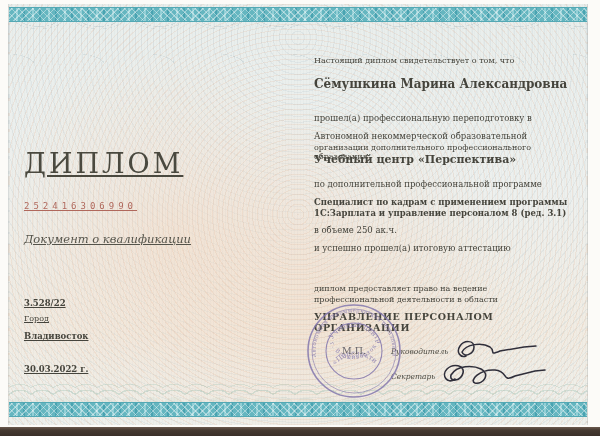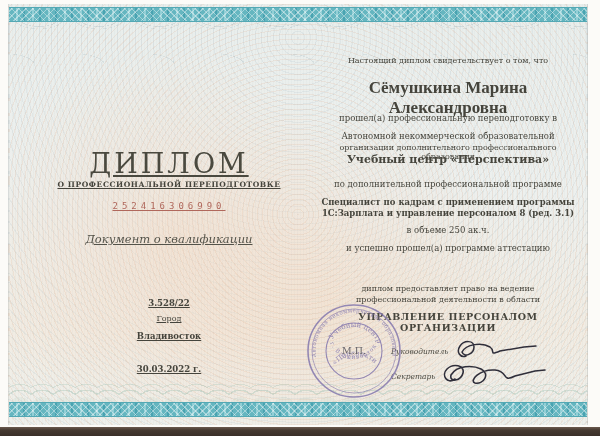--- a/index.html
+++ b/index.html
@@ -44,34 +44,34 @@
       radial-gradient(ellipse 70px 34px at 0px 46px, rgba(255,255,255,0) 0 26px, rgba(140,165,175,.35) 26px 27px, rgba(255,255,255,0) 27px);
     background-size:60px 42px, 70px 42px; background-repeat:repeat-x;
   }
   .arches {
     position:absolute; left:0; right:0; bottom:22px; height:30px; opacity:.55;
     background-image:
       radial-gradient(circle at 11px 33px, rgba(255,255,255,0) 0 15px, rgba(150,188,172,.6) 15px 16.5px, rgba(255,255,255,0) 16.5px 21px, rgba(150,188,172,.5) 21px 22px, rgba(255,255,255,0) 22px),
       radial-gradient(circle at 11px 36px, rgba(150,188,172,.22) 0 12px, rgba(255,255,255,0) 12px);
     background-size:22px 30px; background-repeat:repeat-x;
   }
-  .line { position:absolute; line-height:1.15; text-align:center; }
+  .line { position:absolute; line-height:1.15; text-align:left; }
   .ll { left:15px;  width:290px;text-decoration:underline; }
   .rl { left:305px; width:268px; }
   .t-small  { font-size:8px; }
   .t-body   { font-size:8.5px; }
   .t-bold   { font-weight:bold; }
 
   .diploma-title    { top:144px; font-size:27px; letter-spacing:3px; color:#4a493f; }
   .diploma-subtitle { top:177px; font-size:7.5px; font-weight:bold; letter-spacing:.6px; }
   .serial-number    { top:197px; font-family:"DejaVu Sans Mono", monospace; font-size:9px;
                       letter-spacing:4px; color:#b0685c; }
   .qual-note        { top:229px; font-size:11.5px; font-style:italic; color:#54534a; }
 
-  .holder-name      { top:74px;  font-size:17px; font-weight:bold;font-family:Liberation Serif, serif; }
+  .holder-name      { top:74px;  font-size:12px; font-weight:bold; }
   .org-name         { font-weight:bold; font-size:11px; }
   .field-name       { top:308px; font-size:9.5px; font-weight:bold; letter-spacing:.6px; }
 
   .sig-row { position:absolute; left:382px; display:flex; align-items:center;text-align:center; }
   .sig-label { font-style:italic; font-size:7.5px; white-space:nowrap; color:#4b4a42; }
   .sig-svg { margin-left:4px; }
 
   .stamp { position:absolute; left:290px; top:292px; width:110px; height:110px; opacity:.85; }
 </style>
 </head>
@@ -79,39 +79,38 @@
 
 <div class="scan">
   <div class="doc">
 
     <div class="band band-top"></div>
     <div class="wave-top"></div>
     <div class="arches"></div>
     <div class="band band-bottom"></div>
 
     <div class="line ll diploma-title">ДИПЛОМ</div>
-    <div class="line ll diploma-subtitle">О ПРОФЕССИОНАЛЬНОЙ ПЕРЕПОДГОТОВКЕ</div>
     <div class="line ll serial-number">252416306990</div>
     <div class="line ll qual-note">Документ о квалификации</div>
     <div class="line ll t-body t-bold" style="top:295px">3.528/22</div>
     <div class="line ll t-small" style="top:310px">Город</div>
     <div class="line ll t-body t-bold" style="top:328px">Владивосток</div>
     <div class="line ll t-body t-bold" style="top:361px">30.03.2022 г.</div>
 
     <div class="line rl t-small" style="top:52px">Настоящий диплом свидетельствует о том, что</div>
     <div class="line rl holder-name">Сёмушкина Марина Александровна</div>
     <div class="line rl t-body" style="top:110px">прошел(а) профессиональную переподготовку в</div>
     <div class="line rl t-body" style="top:128px">Автономной некоммерческой образовательной</div>
     <div class="line rl t-small" style="top:139px">организации дополнительного профессионального образования</div>
     <div class="line rl org-name" style="top:150px">Учебный центр «Перспектива»</div>
     <div class="line rl t-body" style="top:176px">по дополнительной профессиональной программе</div>
     <div class="line rl t-body t-bold" style="top:194px">Специалист по кадрам с применением программы</div>
     <div class="line rl t-body t-bold" style="top:205px">1С:Зарплата и управление персоналом 8 (ред. 3.1)</div>
     <div class="line rl t-body" style="top:222px">в объеме 250 ак.ч.</div>
-    <div class="line rl t-body" style="top:240px">и успешно прошел(а) программе аттестацию</div>
+    <div class="line rl t-body" style="top:240px">и успешно прошел(а) итоговую аттестацию</div>
     <div class="line rl t-small" style="top:280px">диплом предоставляет право на ведение</div>
     <div class="line rl t-small" style="top:291px">профессиональной деятельности в области</div>
     <div class="line rl field-name">УПРАВЛЕНИЕ ПЕРСОНАЛОМ ОРГАНИЗАЦИИ</div>
 
     <div class="sig-row" style="top:334px">
       <span class="sig-label">Руководитель</span>
       <svg class="sig-svg" width="110" height="26" viewBox="0 0 110 26">
         <path d="M14,18 C8,20 4,14 8,8 C12,2 22,2 22,9 C22,16 12,20 10,14 C14,6 30,4 38,9 C44,13 36,18 48,13 L72,9 L84,8" fill="none" stroke="#2f2e3a" stroke-width="1.5" stroke-linecap="round"></path>
       </svg>
     </div>

